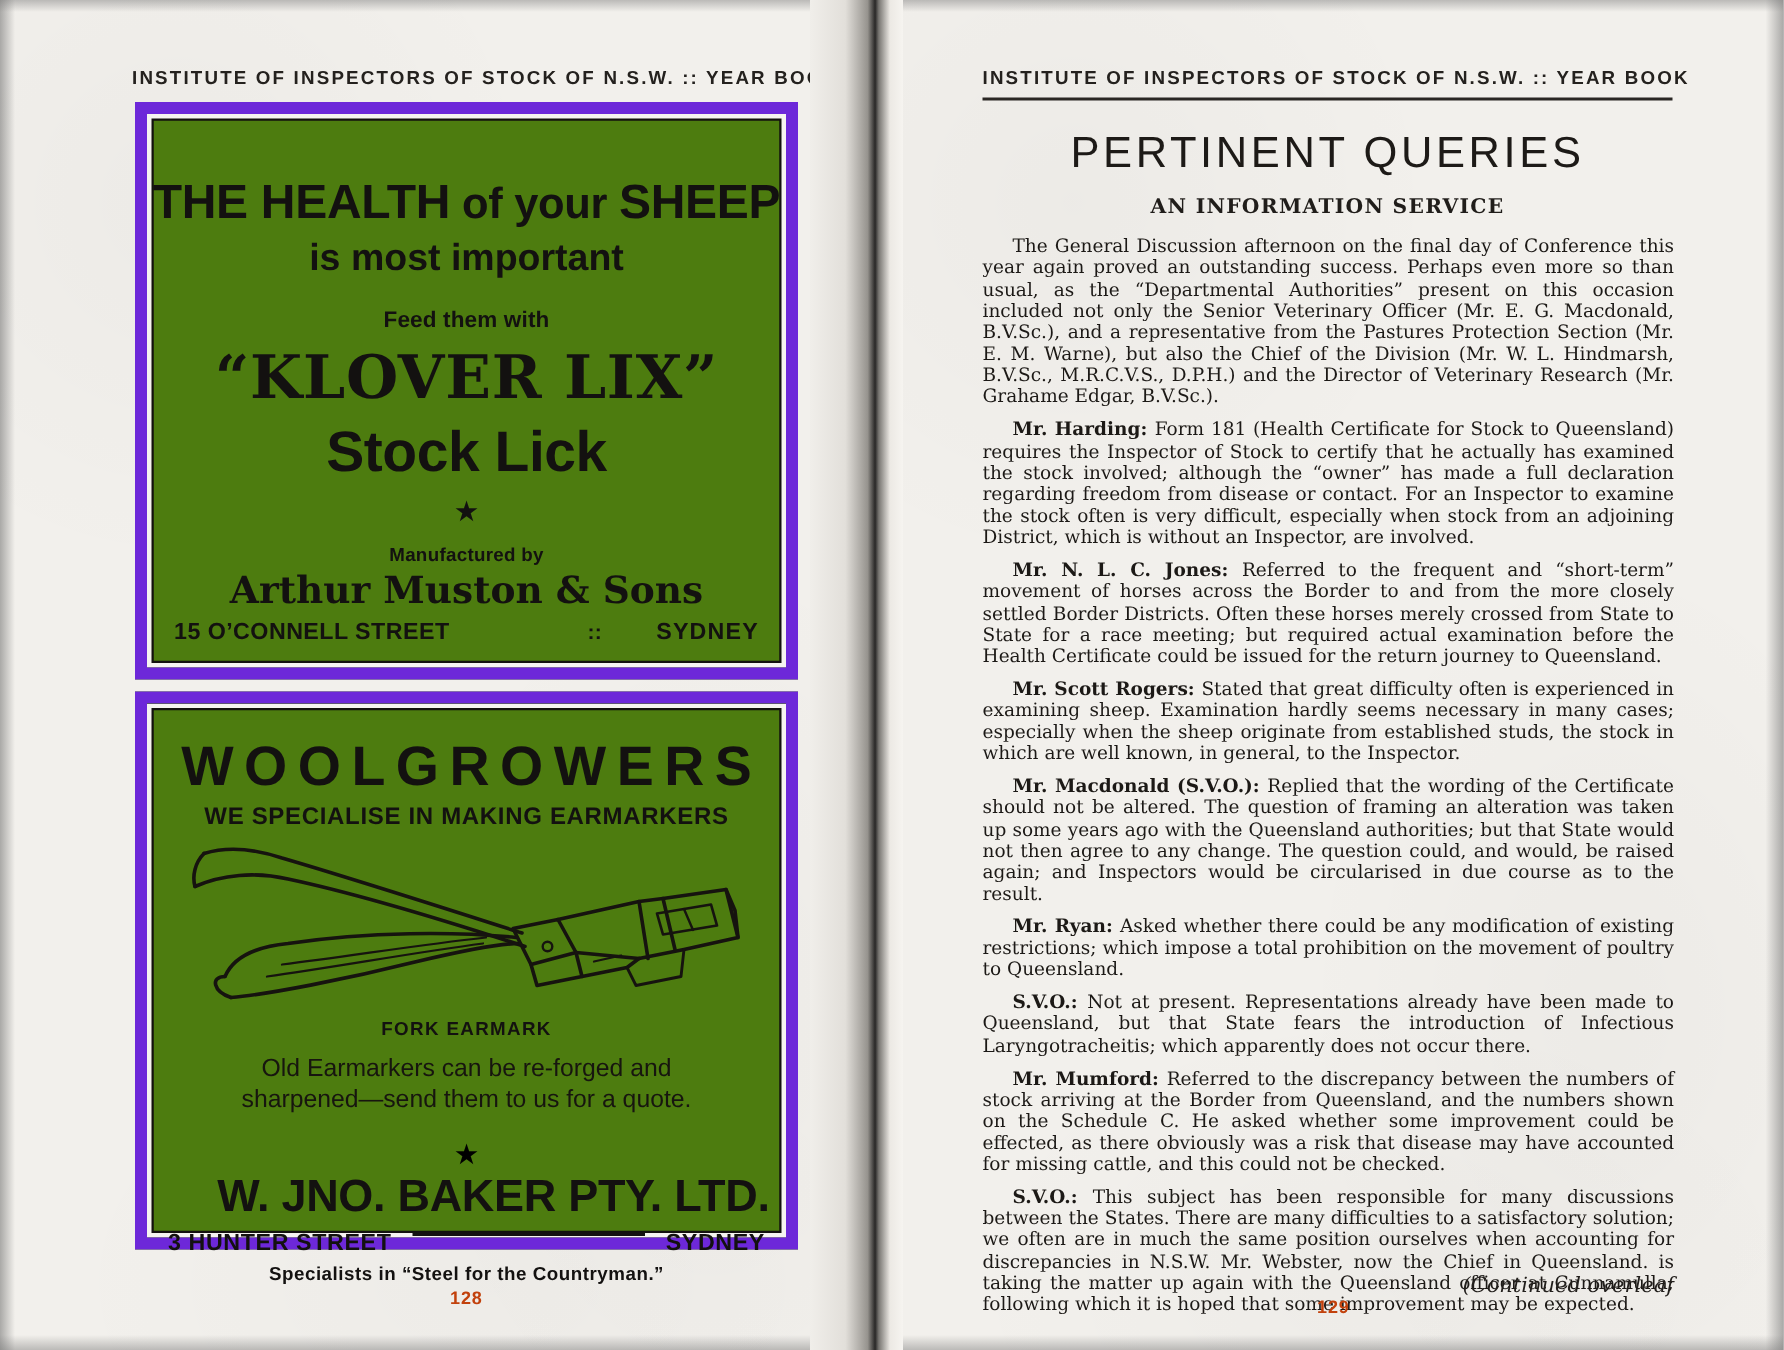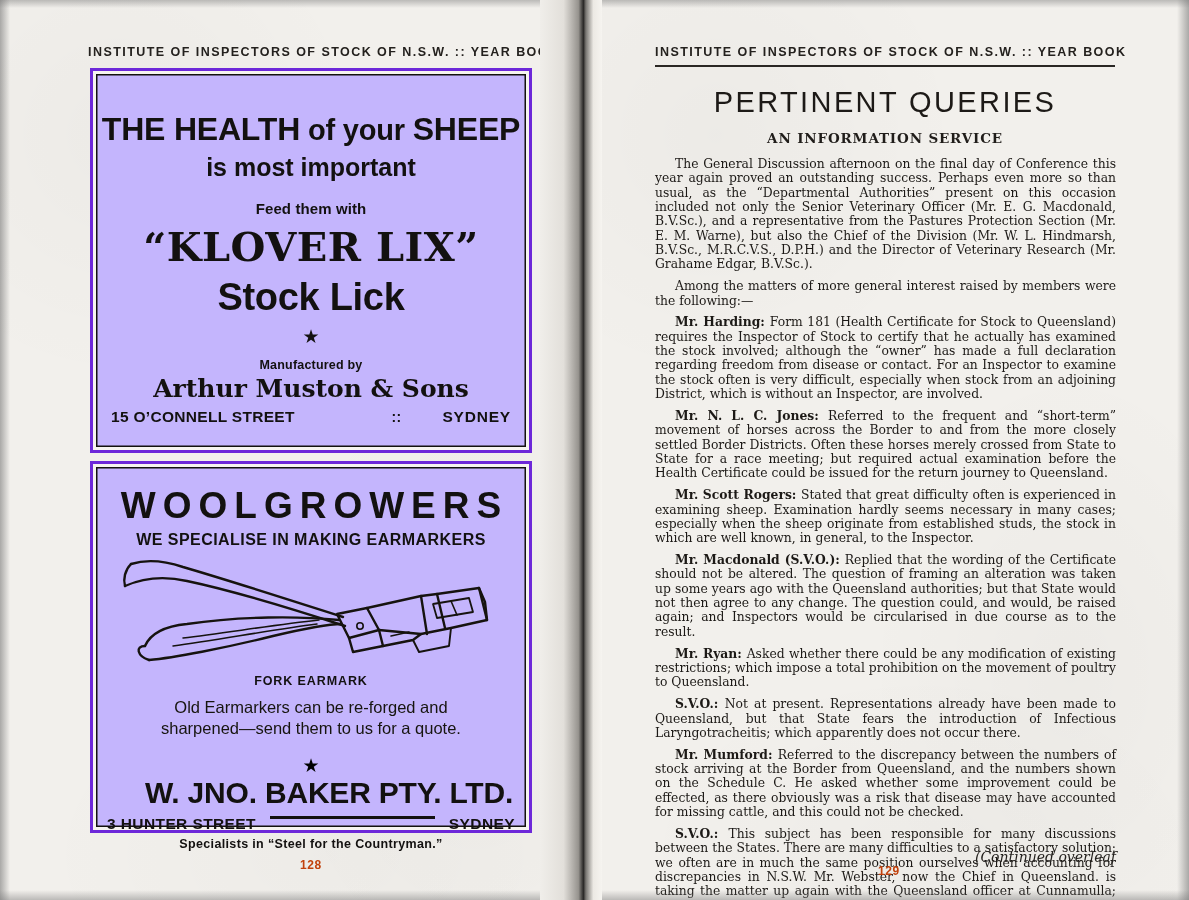--- a/index.html
+++ b/index.html
@@ -92,22 +92,22 @@
     font-weight: 700;
     color: #c2410c;
     letter-spacing: .6px;
   }
   .folio-left  { left: 300px; top: 858px; }
   .folio-right { left: 878px; top: 864px; }
 
   
   .adbox {
     position: absolute;
-    background: #c4b5fd;
-    border: 3px solid #6d28d9;
+    background: #4d7c0f;
+    border: 8px solid #6d28d9;
     box-shadow: inset 0 0 0 3px #f6f4f0, inset 0 0 0 4.5px #13110f;
     box-sizing: border-box;
   }
   .ad1 { left: 90px; top: 68px;  width: 442px; height: 385px; }
   .ad2 { left: 90px; top: 461px; width: 442px; height: 372px; }
 
   .ad-inner { position: absolute; inset: 0; text-align: center; }
 
   .ad-line { color: #131110; line-height: 1.06; }
 
@@ -334,21 +334,20 @@
   <div class="folio folio-left">128</div>
 
   <div class="runhead runhead-right">INSTITUTE OF INSPECTORS OF STOCK OF N.S.W.  ::  YEAR BOOK</div>
   <div class="runhead-rule rule-right"></div>
 
   <div class="art-title">PERTINENT QUERIES</div>
   <div class="art-subtitle">AN INFORMATION SERVICE</div>
 
   <div class="art-body" id="article-body">
       <p><span>The General Discussion afternoon on the final day of Conference this year again proved an outstanding success. Perhaps even more so than usual, as the “Departmental Authorities” present on this occasion included not only the Senior Veterinary Officer (Mr. E. G. Macdonald, B.V.Sc.), and a representative from the Pastures Protection Section (Mr. E. M. Warne), but also the Chief of the Division (Mr. W. L. Hindmarsh, B.V.Sc., M.R.C.V.S., D.P.H.) and the Director of Veterinary Research (Mr. Grahame Edgar, B.V.Sc.).</span></p>
-      <p><span>Among the matters of more general interest raised by members were the following:—</span></p>
       <p><span class="spk">Mr. Harding: </span><span>Form 181 (Health Certificate for Stock to Queensland) requires the Inspector of Stock to certify that he actually has examined the stock involved; although the “owner” has made a full declaration regarding freedom from disease or contact. For an Inspector to examine the stock often is very difficult, especially when stock from an adjoining District, which is without an Inspector, are involved.</span></p>
       <p><span class="spk">Mr. N. L. C. Jones: </span><span>Referred to the frequent and “short-term” movement of horses across the Border to and from the more closely settled Border Districts. Often these horses merely crossed from State to State for a race meeting; but required actual examination before the Health Certificate could be issued for the return journey to Queensland.</span></p>
       <p><span class="spk">Mr. Scott Rogers: </span><span>Stated that great difficulty often is experienced in examining sheep. Examination hardly seems necessary in many cases; especially when the sheep originate from established studs, the stock in which are well known, in general, to the Inspector.</span></p>
       <p><span class="spk">Mr. Macdonald (S.V.O.): </span><span>Replied that the wording of the Certificate should not be altered. The question of framing an alteration was taken up some years ago with the Queensland authorities; but that State would not then agree to any change. The question could, and would, be raised again; and Inspectors would be circularised in due course as to the result.</span></p>
       <p><span class="spk">Mr. Ryan: </span><span>Asked whether there could be any modification of existing restrictions; which impose a total prohibition on the movement of poultry to Queensland.</span></p>
       <p><span class="spk">S.V.O.: </span><span>Not at present. Representations already have been made to Queensland, but that State fears the introduction of Infectious Laryngotracheitis; which apparently does not occur there.</span></p>
       <p><span class="spk">Mr. Mumford: </span><span>Referred to the discrepancy between the numbers of stock arriving at the Border from Queensland, and the numbers shown on the Schedule C. He asked whether some improvement could be effected, as there obviously was a risk that disease may have accounted for missing cattle, and this could not be checked.</span></p>
       <p><span class="spk">S.V.O.: </span><span>This subject has been responsible for many discussions between the States. There are many difficulties to a satisfactory solution; we often are in much the same position ourselves when accounting for discrepancies in N.S.W. Mr. Webster, now the Chief in Queensland. is taking the matter up again with the Queensland officer at Cunnamulla; following which it is hoped that some improvement may be expected.</span></p>
     </div>
 

